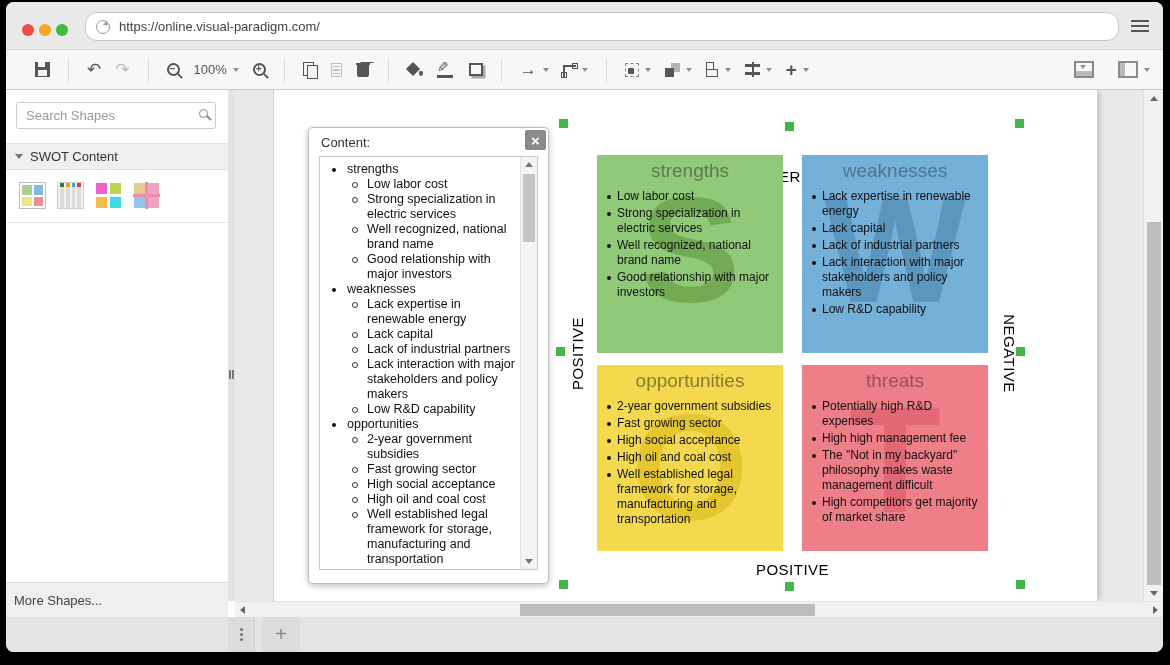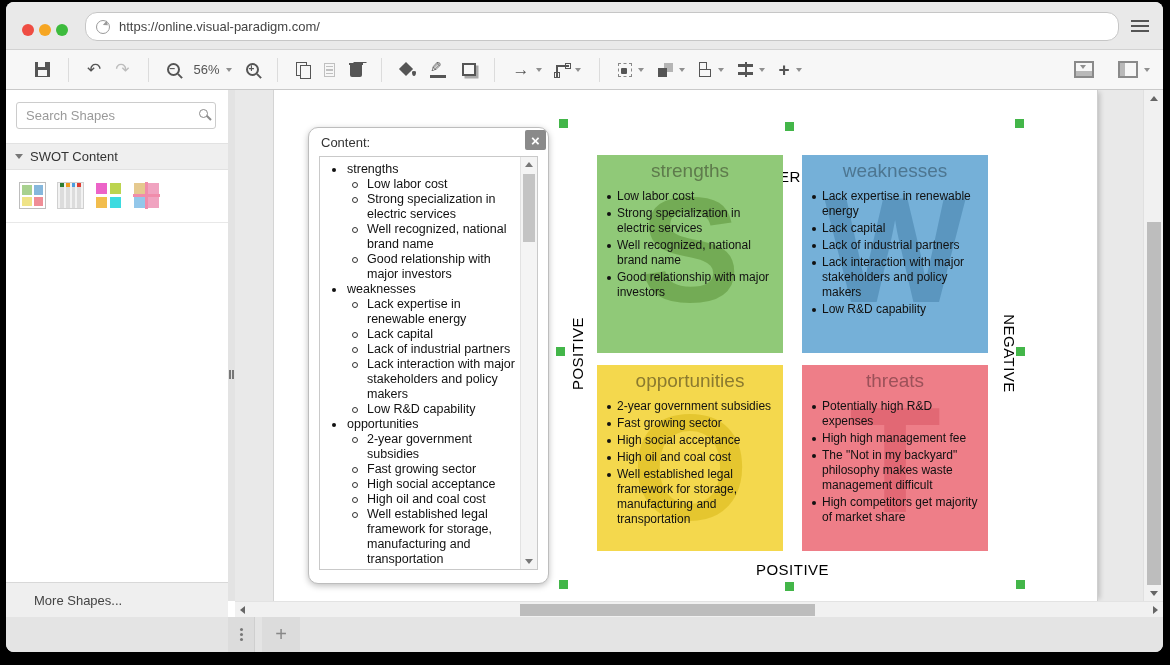--- a/index.html
+++ b/index.html
@@ -82,21 +82,21 @@
   .thumb { width:27px; height:27px; position:relative; }
   .t-grid { display:grid; grid-template-columns:1fr 1fr; grid-template-rows:1fr 1fr; gap:2px; width:100%; height:100%; padding:2px; border:1px solid #bdbdbd; background:#fff; }
   .t2 { border:1px solid #d0d0d0; background:#f2f2f2; display:flex; padding:0 2px; gap:2px; }
   .t2 i { flex:1; position:relative; background:#dcdcdc; margin-top:4px; }
   .t2 i::before { content:""; position:absolute; left:0; top:-4px; width:100%; height:4px; background:inherit; }
   .t2 i.c1::before{background:#2e7d32;} .t2 i.c2::before{background:#f29b1d;} .t2 i.c3::before{background:#4d9de0;} .t2 i.c4::before{background:#e03c31;}
   .t3 { display:grid; grid-template-columns:1fr 1fr; grid-template-rows:1fr 1fr; gap:3px; width:100%; height:100%; padding:1px; }
   .t4 { display:grid; grid-template-columns:1fr 1fr; grid-template-rows:1fr 1fr; gap:3px; width:100%; height:100%; padding:1px; position:relative; }
   .t4::before { content:""; position:absolute; left:12px; top:0; width:3px; height:100%; background:#f08cab; }
   .t4::after { content:""; position:absolute; top:12px; left:0; height:3px; width:100%; background:#f08cab; }
-  .sidebar-footer { position:absolute; left:0; bottom:0; width:222px; height:35px; background:#efefef; border-top:1px solid #d8d8d8; display:flex; align-items:center; padding-left:28px; font-size:13px; color:#444; }
+  .sidebar-footer { position:absolute; left:0; bottom:0; width:222px; height:35px; background:#efefef; border-top:1px solid #d8d8d8; display:flex; align-items:center; padding-left:8px; font-size:13px; color:#444; }
 
   
   .gutter { position:absolute; left:222px; top:88px; width:7px; height:511px; background:#e3e3e3; }
   .grip { position:absolute; left:1px; top:280px; width:5px; height:9px; border-left:2px solid #777; border-right:2px solid #777; }
 
   
   .canvas { position:absolute; left:229px; top:88px; width:908px; height:511px; background:#e9e9e9; overflow:hidden; }
   .page { position:absolute; left:38px; top:0; width:825px; height:511px; background:#fff; border-left:1px solid #d4d4d4; border-right:1px solid #cfcfcf; box-shadow:4px 0 5px -2px rgba(0,0,0,0.18); }
 
   
@@ -112,21 +112,21 @@
 
   
   .bottombar { position:absolute; left:0; bottom:0; right:0; height:35px; background:#e4e4e4; }
   .tabstrip { position:absolute; left:222px; right:0; top:0; height:35px; display:flex; align-items:stretch; }
   .dots-btn { width:27px; background:#dcdcdc; border-right:1px solid #cfcfcf; display:flex; flex-direction:column; align-items:center; justify-content:center; gap:2px; }
   .dots-btn i { width:3px; height:3px; border-radius:50%; background:#777; }
   .page-tab { width:140px; background:#ebebeb; border-right:1px solid #d5d5d5; display:flex; align-items:center; padding-left:12px; font-size:13px; color:#555; }
   .add-tab { width:38px; margin-left:7px; background:#dcdcdc; display:flex; align-items:center; justify-content:center; font-size:20px; color:#888; }
 
   
-  .popup { position:absolute; left:73px; top:37px; width:241px; height:457px; background:#fff; border:1px solid #bdbdbd; border-radius:10px; box-shadow:0 2px 6px rgba(0,0,0,0.25); z-index:5; }
+  .popup { position:absolute; left:73px; top:37px; width:241px; height:457px; background:#fff; border:1px solid #bdbdbd; border-radius:5px; box-shadow:0 2px 6px rgba(0,0,0,0.25); z-index:5; }
   .popup-title { padding:7px 0 5px 12px; font-size:13px; color:#333; }
   .popup-close { position:absolute; right:2px; top:2px; width:21px; height:20px; background:#8a8a8a; border-radius:2px; color:#fff; font-size:15px; font-weight:bold; display:flex; align-items:center; justify-content:center; line-height:1; }
   .plist { position:absolute; left:10px; right:10px; top:28px; height:414px; border:1px solid #c9c9c9; overflow:hidden; background:#fff; }
   .plist-inner { position:absolute; left:0; top:5px; right:17px; font-size:12.5px; line-height:15px; color:#111; }
   .li1 { position:relative; padding-left:27px; }
   .li1::before { content:""; position:absolute; left:12px; top:6px; width:4px; height:4px; border-radius:50%; background:#111; }
   .li2 { position:relative; padding-left:47px; }
   .li2::before { content:""; position:absolute; left:32px; top:5px; width:4px; height:4px; border-radius:50%; border:1.2px solid #333; }
   .pscroll { position:absolute; right:0; top:0; width:17px; height:100%; background:#f4f4f4; border-left:1px solid #e2e2e2; }
   .pthumb { position:absolute; left:2px; top:17px; width:12px; height:68px; background:#c4c4c4; }
@@ -189,21 +189,21 @@
     <div class="tb-btn disabled">
         <span class="glyph">↷</span>
       </div>
     <div class="tb-sep"></div>
     <div class="tb-btn">
         <span class="mag">
           <b>−</b>
         </span>
       </div>
     <div class="tb-btn">
-        <span class="zoomtext">56%</span>
+        <span class="zoomtext">100%</span>
         <span class="caret"></span>
       </div>
     <div class="tb-btn">
         <span class="mag">
           <b>+</b>
         </span>
       </div>
     <div class="tb-sep"></div>
     <div class="tb-btn">
         <span class="ic-copy"></span>

